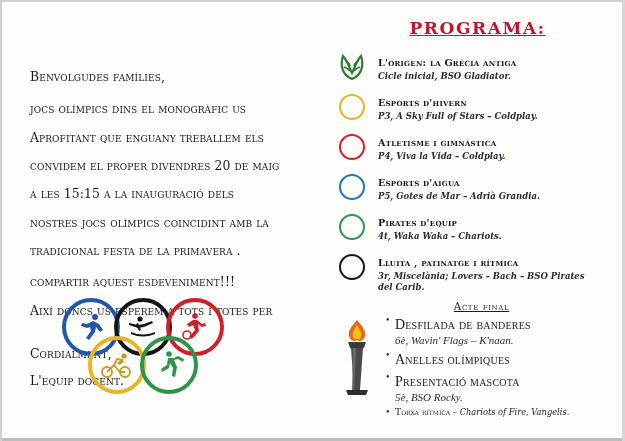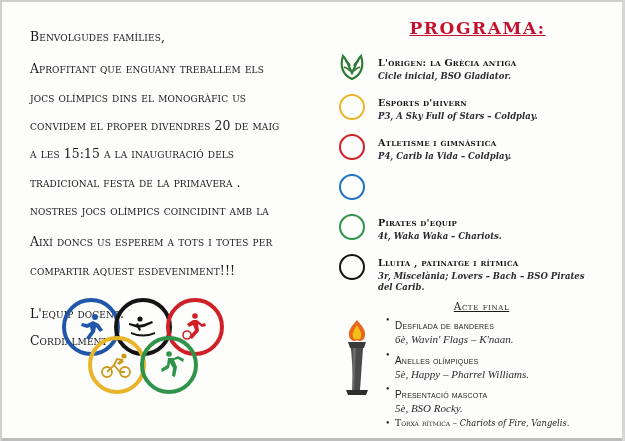--- a/index.html
+++ b/index.html
@@ -23,21 +23,21 @@
     box-sizing:border-box;
   }
   .letter {
     font-family:"DejaVu Serif", serif;
     font-size:12.4px;
     line-height:1.72;
     letter-spacing:0.1px;
     color:#17171c;
   }
   .letter p { margin:0 0 7px 0; }
-  .letter .greet { margin-bottom:11px; }
+  .letter .greet { margin-bottom:11px;margin-top:40px; }
   .letter .blk { margin-bottom:10px; }
   .u { }
   .sc { font-variant:small-caps; }
   .sign { margin-top:22px; }
   .sign p { margin:0 0 6px 0; }
 
   
   .rings {
     position:absolute;
     left:62px; top:292px;
@@ -132,22 +132,22 @@
   }
   .final-list { margin:0; padding:0; list-style:none; flex:1; }
   .final-list li { display:flex; margin-bottom:2px; }
   .dot {
     width:9px; flex:0 0 9px;
     font-size:10px; line-height:1.25;
     color:#15151a;
   }
   .fl-txt { line-height:1.2; }
   .fl-title {
-    font-family:Liberation Sans, sans-serif;
-    font-size:10px;
+    font-family:Liberation Serif, serif;
+    font-size:14px;
     font-variant:small-caps;
     letter-spacing:0.2px;
   }
   .fl-sub {
     font-family:Liberation Serif, serif;
     font-style:italic;
     font-size:11px;
     color:#2a2a30;
   }
   .fl-inline {
@@ -169,36 +169,36 @@
 <body>
 
 <div class="page">
 
   <div class="left">
 
     <div class="letter">
       <p class="greet sc">Benvolgudes famílies,</p>
 
       <div class="blk">
+        <p class="sc">jocs olímpics dins el monogràfic us</p>
         <p class="sc">Aprofitant que enguany treballem els</p>
-        <p class="sc">jocs olímpics dins el monogràfic us</p>
         <p class="sc"><span>convidem el proper </span><span class="u">divendres 20 de maig</span></p>
         <p class="sc"> a les 15:15 a la inauguració dels</p>
+        <p class="sc">nostres jocs olímpics  coincidint amb la</p>
         <p class="sc">tradicional festa de la primavera .</p>
-        <p class="sc">nostres jocs olímpics  coincidint amb la</p>
       </div>
 
       <div class="blk">
+        <p class="sc">compartir aquest esdeveniment!!!</p>
         <p class="sc">Així doncs us esperem a tots i totes per</p>
-        <p class="sc">compartir aquest esdeveniment!!!</p>
       </div>
 
       <div class="sign">
+        <p class="sc">Cordialment,</p>
         <p class="sc">L'equip docent.</p>
-        <p class="sc">Cordialment,</p>
       </div>
     </div>
 
     <div class="rings">
       <div class="ring r-blue">
         <svg width="34" height="34" viewBox="0 0 34 34" aria-hidden="true">
           <g fill="#2157a8">
             <circle cx="21" cy="7" r="3"></circle>
             <path d="M19 11 l-6 3 -5 -1 -1 3 6 2 3 -1 1 4 -5 7 3 2 6 -8 1 -5 4 5 3 -2 -4 -6 z"></path>
           </g>
@@ -275,27 +275,31 @@
           <div class="item-sub">P3, A Sky Full of Stars – Coldplay.</div>
         </span>
       </li>
 
       <li class="prog-item">
         <span class="bullet">
           <span class="circ" style="border-color:#cf2027"></span>
         </span>
         <span class="item-txt">
           <span class="item-title">Atletisme i gimnàstica</span>
-          <div class="item-sub">P4, Carib la Vida – Coldplay.</div>
+          <div class="item-sub">P4, Viva la Vida – Coldplay.</div>
         </span>
       </li>
 
       <li class="prog-item">
         <span class="bullet">
           <span class="circ" style="border-color:#1f74c0"></span>
+        </span>
+        <span class="item-txt">
+          <span class="item-title">Esports d'aigua</span>
+          <div class="item-sub">P5, Gotes de Mar – Adrià Grandia.</div>
         </span>
       </li>
 
       <li class="prog-item">
         <span class="bullet">
           <span class="circ" style="border-color:#2f9449"></span>
         </span>
         <span class="item-txt">
           <span class="item-title">Pirates d'equip</span>
           <div class="item-sub">4t, Waka Waka – Chariots.</div>
@@ -332,21 +336,20 @@
           <span class="dot">•</span>
           <span class="fl-txt">
             <span class="fl-title">Desfilada de banderes</span>
             <div class="fl-sub">6è, Wavin' Flags – K'naan.</div>
           </span>
         </li>
         <li>
           <span class="dot">•</span>
           <span class="fl-txt">
             <span class="fl-title">Anelles olímpiques</span>
-            <div class="fl-sub">5è, Happy – Pharrel Williams.</div>
           </span>
         </li>
         <li>
           <span class="dot">•</span>
           <span class="fl-txt">
             <span class="fl-title">Presentació mascota</span>
             <div class="fl-sub">5è, BSO Rocky.</div>
           </span>
         </li>
         <li>

